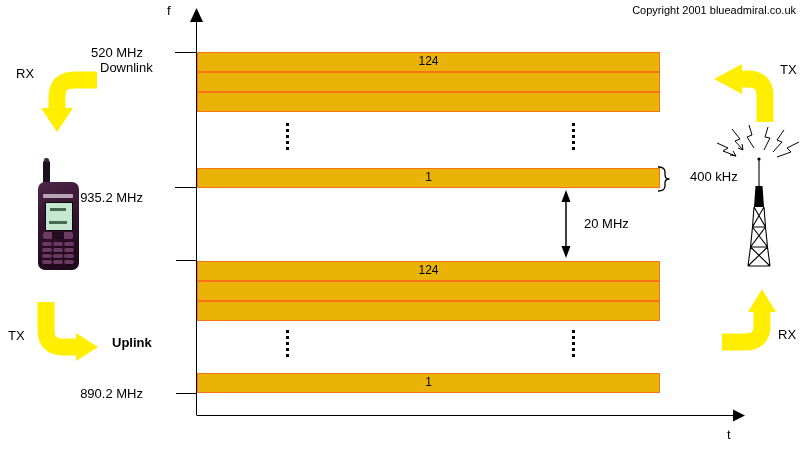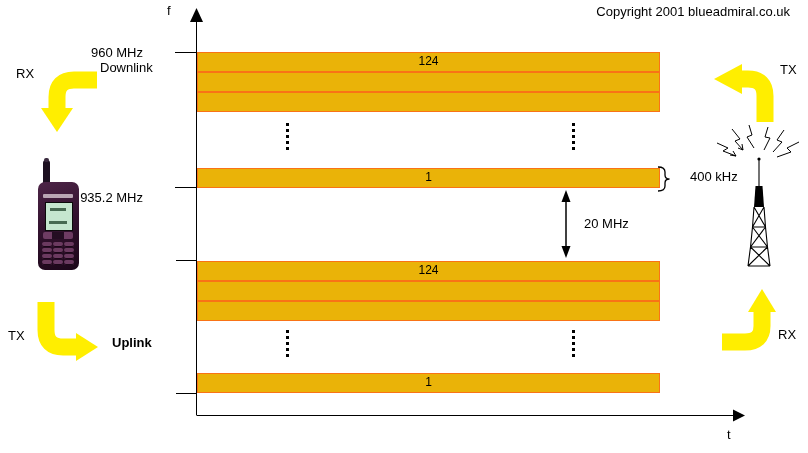--- a/index.html
+++ b/index.html
@@ -1,20 +1,20 @@
 <!DOCTYPE html>
 <html><head>
 <meta charset="utf-8">
 <style>
   html,body{margin:0;padding:0;background:#fff;}
   .stage{position:relative;width:808px;height:453px;background:#ffffff;
          font-family:"Liberation Sans",sans-serif;color:#000;overflow:hidden;}
   .lbl{position:absolute;font-size:13px;white-space:nowrap;line-height:15px;}
   .freq{position:absolute;left:38px;width:105px;text-align:right;font-size:13px;white-space:nowrap;}
-  .copyright{position:absolute;top:4px;right:18px;font-size:13px;white-space:nowrap;margin-left:12px;}
+  .copyright{position:absolute;top:4px;right:12px;font-size:11px;white-space:nowrap;margin-left:12px;}
   .band{position:absolute;left:197px;width:463px;height:20px;background:#eab308;
         border:1px solid #f97316;box-sizing:border-box;text-align:center;
         font-size:12px;line-height:17px;}
   svg.overlay{position:absolute;left:0;top:0;}
   
   .phone{position:absolute;left:38px;top:160px;width:46px;height:110px;}
   .ph-antenna{position:absolute;left:5px;top:0;width:7px;height:28px;background:#1c1020;
               border-radius:3px 3px 0 0;}
   .ph-antenna:before{content:"";position:absolute;left:1px;top:-2px;width:5px;height:4px;
               background:#3a2a3e;border-radius:2px;}
@@ -121,22 +121,23 @@
       <path d="M 784 130 L 777 140 L 782 142 L 773 152"></path>
       <path d="M 799 142 L 787 148 L 791 152 L 777 157"></path>
     </g>
   </svg>
 
   <div class="copyright">Copyright 2001 blueadmiral.co.uk</div>
 
   <div class="lbl" style="left:167px;top:3px;">f</div>
   <div class="lbl" style="left:727px;top:427px;">t</div>
 
-  <div class="freq" style="top:45px;">960 MHz</div>
+  <div class="freq" style="top:45px;">520 MHz</div>
   <div class="freq" style="top:190px;">935.2 MHz</div>
+  <div class="freq" style="top:386px;">890.2 MHz</div>
 
   <div class="lbl" style="left:16px;top:66px;">RX</div>
   <div class="lbl" style="left:100px;top:60px;">Downlink</div>
   <div class="lbl" style="left:780px;top:62px;">TX</div>
 
   <div class="lbl" style="left:8px;top:328px;">TX</div>
   <div class="lbl" style="left:112px;top:335px;font-weight:bold;">Uplink</div>
   <div class="lbl" style="left:778px;top:327px;">RX</div>
 
   <div class="lbl" style="left:584px;top:216px;">20 MHz</div>

